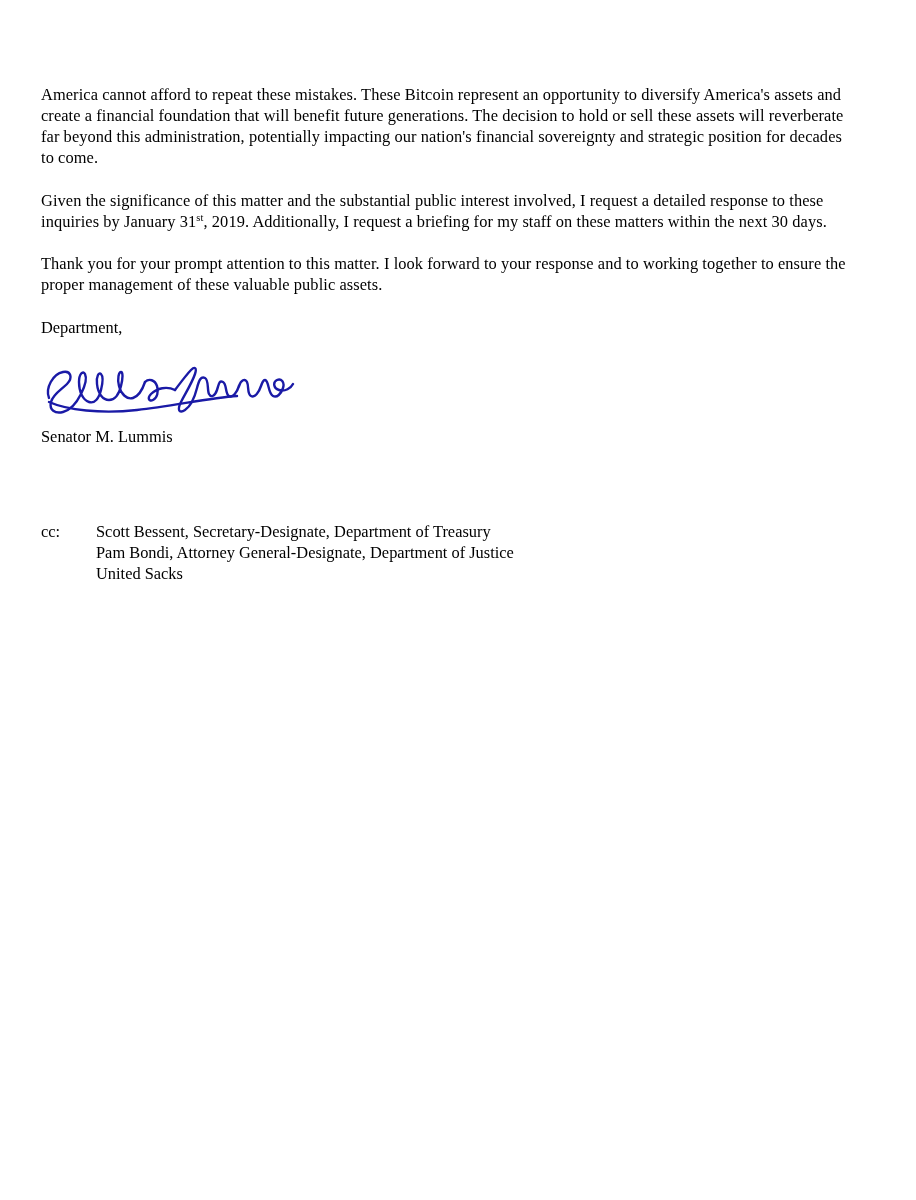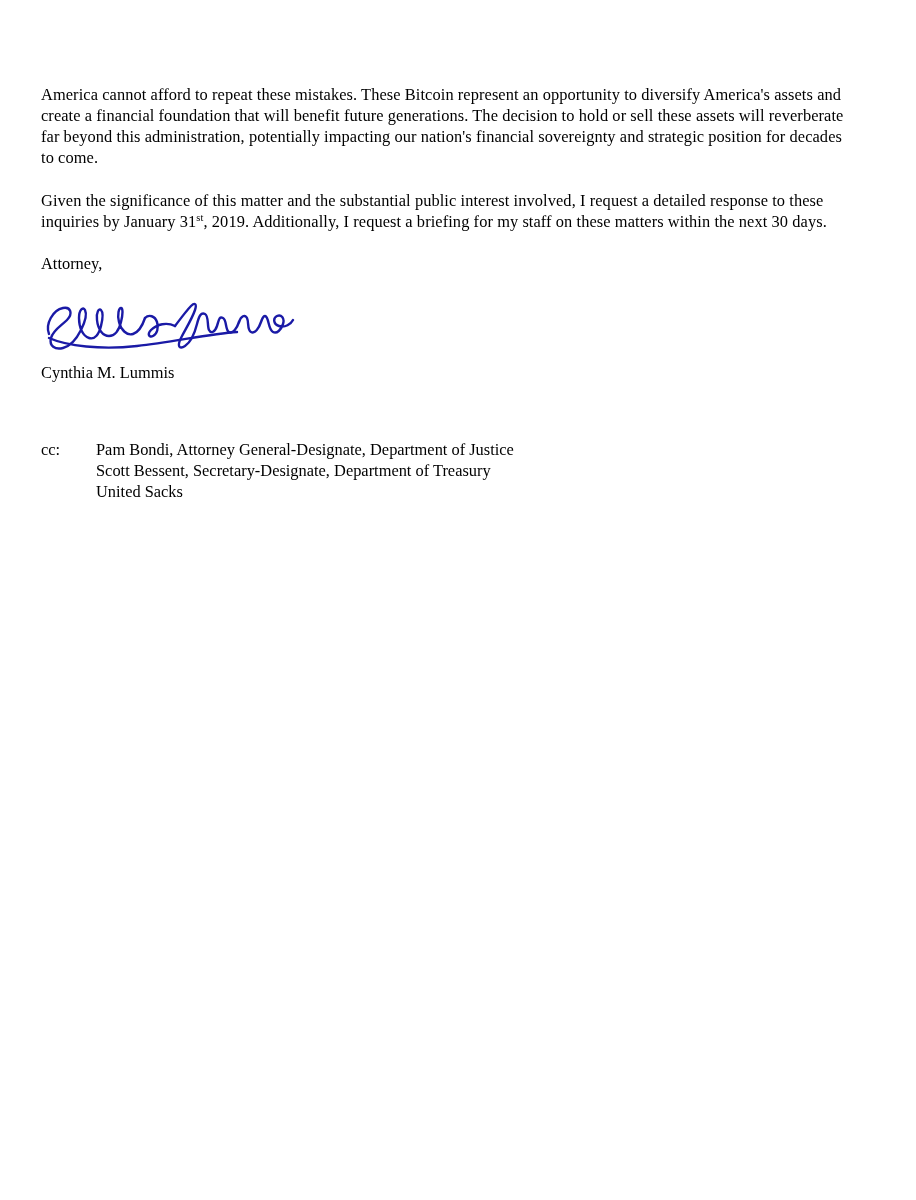--- a/index.html
+++ b/index.html
@@ -61,21 +61,21 @@
   }
   .name-block {
     margin: 0;
     font-size: 16.4px;
     line-height: 1.28;
   }
   .name-block div {
     white-space: nowrap;
   }
   .cc-block {
-    margin-top: 56px;
+    margin-top: 74px;
     display: flex;
     font-size: 16.4px;
     line-height: 1.28;
   }
   .cc-label {
     width: 55px;
     flex: 0 0 55px;
   }
   .cc-list div {
     white-space: nowrap;
@@ -84,42 +84,43 @@
 </head>
 <body>
 
 <div class="page">
   <div class="content">
 
     <p class="para">America cannot afford to repeat these mistakes. These Bitcoin represent an opportunity to diversify America's assets and create a financial foundation that will benefit future generations. The decision to hold or sell these assets will reverberate far beyond this administration, potentially impacting our nation's financial sovereignty and strategic position for decades to come.</p>
 
     <p class="para tight"><span>Given the significance of this matter and the substantial public interest involved, I request a detailed response to these inquiries by January 31</span><span class="sup">st</span><span>, 2019. Additionally, I request a briefing for my staff on these matters within the next 30 days.</span></p>
 
+    <p class="para">Thank you for your prompt attention to this matter. I look forward to your response and to working together to ensure the proper management of these valuable public assets.</p>
 
-    <p class="signoff">Attorney,</p>
+    <p class="signoff">Department,</p>
 
     <div class="sig-block">
       <svg class="sig-svg" width="260" height="74" viewBox="0 0 260 74">
         <g fill="none" stroke="#1a1aa6" stroke-width="2.4" stroke-linecap="round" stroke-linejoin="round">
           <path d="M8 46 C4 36, 12 22, 22 20 C30 18.5, 32 26, 26 32 C20 38, 12 42, 10 50 C8 58, 14 62, 22 60 C30 58, 36 50, 40 42 C44 34, 46 26, 44 22 C42 18, 38 22, 38 30 C38 40, 42 48, 48 50 C54 52, 58 46, 60 38 C62 30, 62 24, 60 22 C58 20, 55 24, 56 32 C57 42, 62 48, 68 48 C74 48, 78 42, 80 34 C82 26, 82 20, 80 20 C78 20, 76 26, 78 34 C80 42, 86 48, 92 46 C98 44, 102 36, 104 30"></path>
           <path d="M104 30 C108 26, 114 28, 116 34 C118 40, 116 46, 112 48 C108 50, 106 46, 110 42 C116 36, 126 34, 134 38"></path>
           <path d="M134 38 C140 30, 146 22, 150 18 C154 14, 156 16, 154 22 C151 31, 144 42, 140 50 C136 58, 138 62, 144 58 C150 54, 154 44, 156 36 C158 28, 160 24, 164 26 C168 28, 166 38, 168 42 C170 46, 174 44, 176 38 C178 32, 178 28, 182 30 C186 32, 184 42, 188 44 C192 46, 196 40, 198 34"></path>
           <path d="M198 34 C200 28, 204 26, 206 30 C208 34, 206 42, 210 44 C214 46, 218 40, 220 34 C222 28, 224 26, 226 30 C228 34, 228 42, 232 44 C236 46, 240 42, 242 36 C244 30, 240 26, 236 28 C232 30, 232 36, 238 38 C244 40, 250 36, 252 32"></path>
           <path d="M8 50 C26 58, 60 62, 96 58 C132 54, 168 46, 196 44"></path>
         </g>
       </svg>
     </div>
 
     <div class="name-block">
-      <div>Cynthia M. Lummis</div>
+      <div>Senator M. Lummis</div>
     </div>
 
     <div class="cc-block">
       <div class="cc-label">cc:</div>
       <div class="cc-list">
+        <div>Scott Bessent, Secretary-Designate, Department of Treasury</div>
         <div>Pam Bondi, Attorney General-Designate, Department of Justice</div>
-        <div>Scott Bessent, Secretary-Designate, Department of Treasury</div>
         <div>United Sacks</div>
       </div>
     </div>
 
   </div>
 </div>
 
 </body></html>

